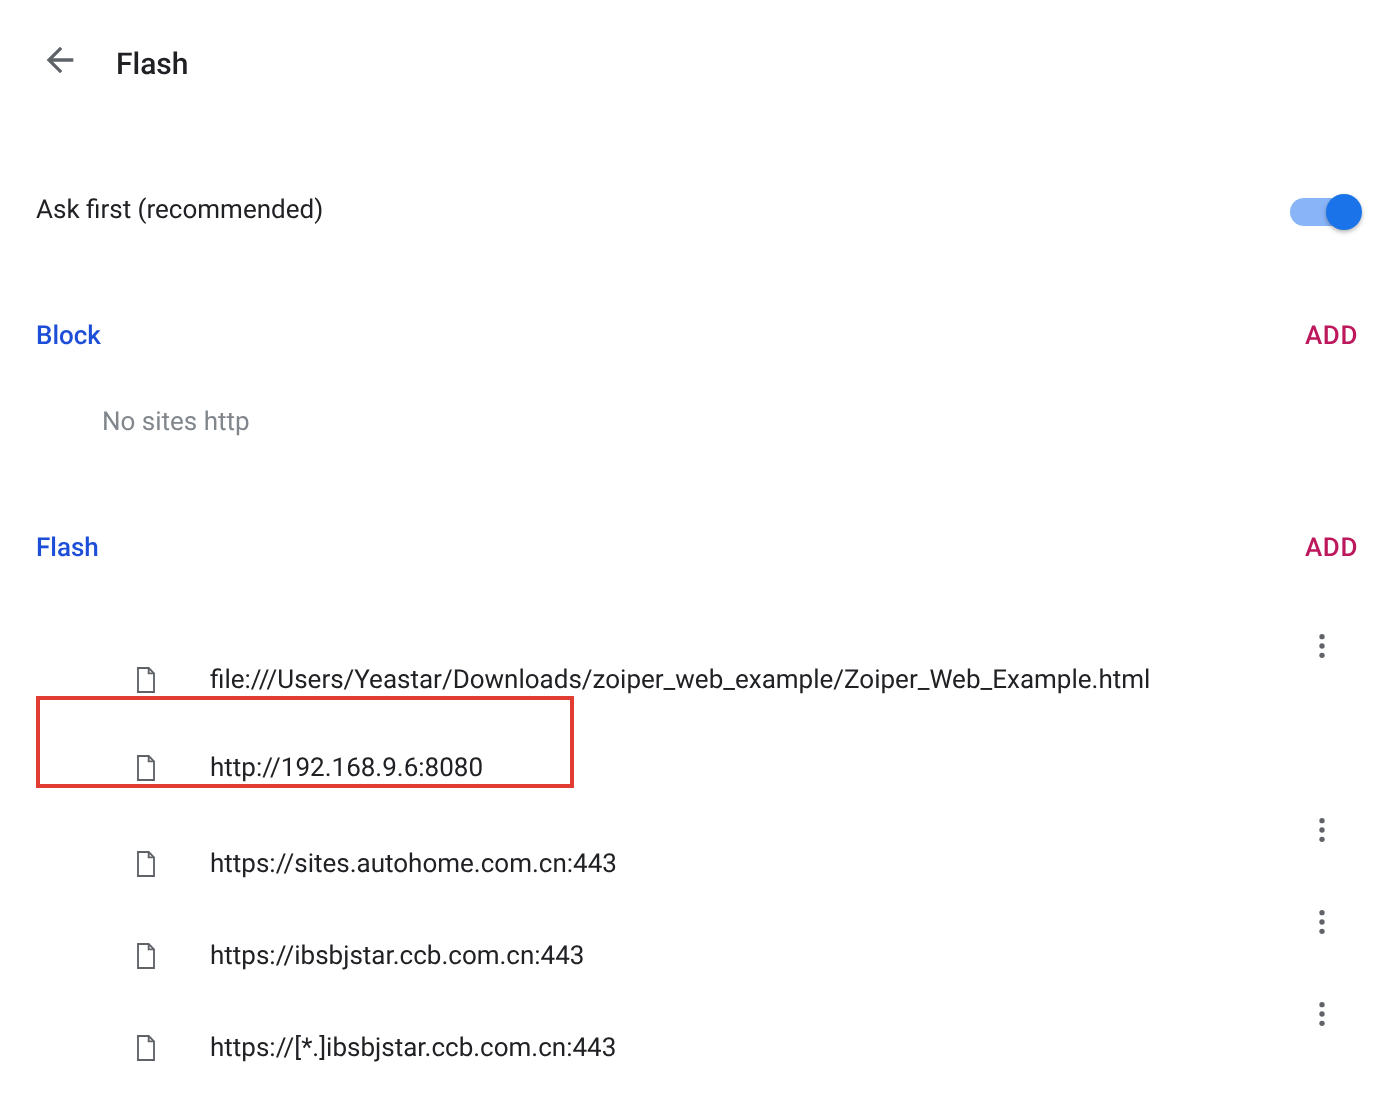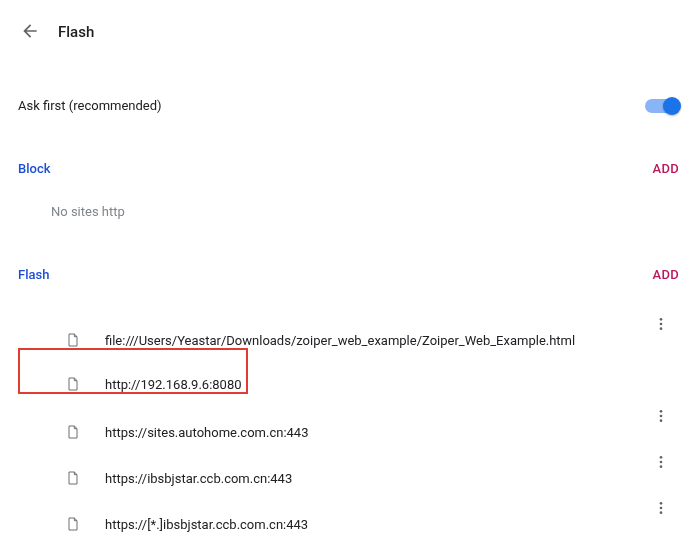--- a/index.html
+++ b/index.html
@@ -89,21 +89,21 @@
     display: flex;
     align-items: flex-end;
     height: 46px;
     padding-left: 47px;
     position: relative;
   }
   .site-row.highlighted {
     border: 2px solid #e03c31;
     padding-left: 45px;
     margin-left: 0;
-    width: 230px;
+    width: 269px;
   }
   .file-icon {
     width: 16px;
     height: 16px;
     flex-shrink: 0;
   }
   .file-icon svg { width: 16px; height: 16px; fill:none; stroke:#5f6368; stroke-width:1.4; }
   .site-text {
     font-size: 13px;
     color: #202124;

